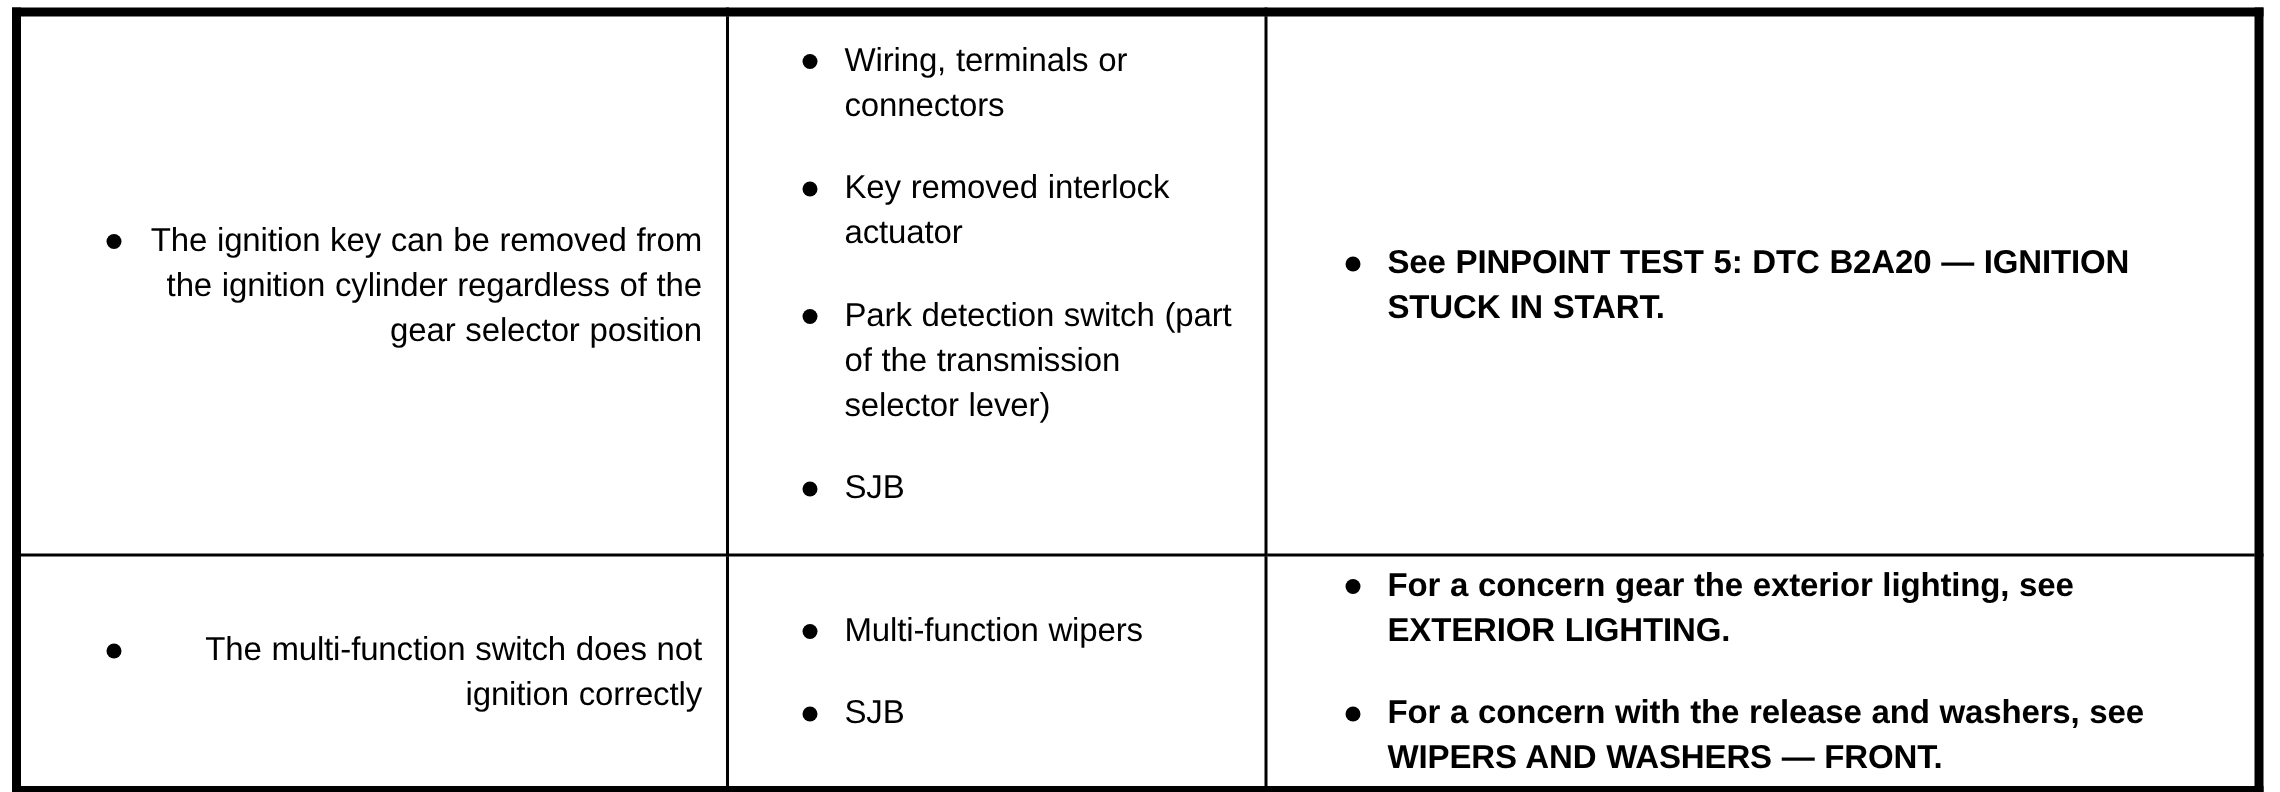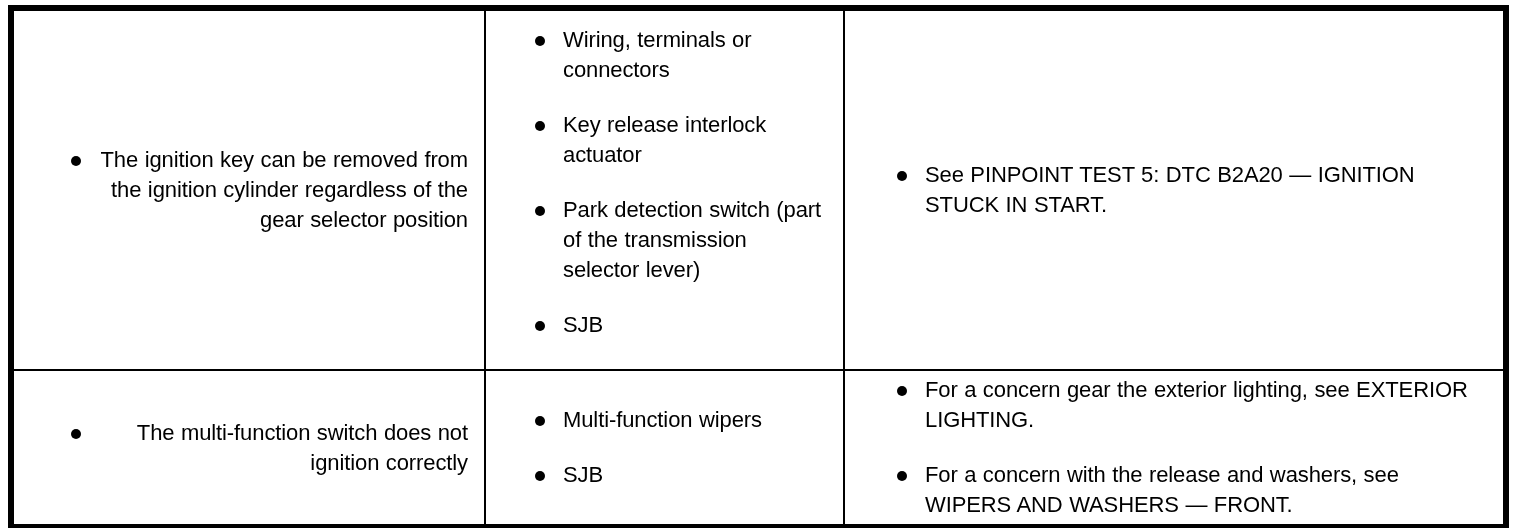--- a/index.html
+++ b/index.html
@@ -38,21 +38,21 @@
   .symptom-table td {
     border: 2px solid #000000;
     vertical-align: middle;
     padding: 0;
     background: #ffffff;
   }
 
   
   .col-condition { width: 470px; }
   .col-sources   { width: 357px; }
-  .col-actions   { width: 658px; }
+  .col-actions   { width: 658px; font-weight: bold; }
 
   .cell-inner {
     padding: 4px 10px 4px 0;
   }
 
   ul.bullets {
     list-style: none;
     margin: 0;
     padding: 0;
   }
@@ -113,21 +113,21 @@
             <ul class="bullets">
               <li>The ignition key can be removed from the ignition cylinder regardless of the gear selector position</li>
             </ul>
           </div>
         </td>
 
         <td class="col-sources cell-sources">
           <div class="cell-inner">
             <ul class="bullets">
               <li>Wiring, terminals or connectors</li>
-              <li>Key release interlock actuator</li>
+              <li>Key removed interlock actuator</li>
               <li>Park detection switch (part of the transmission selector lever)</li>
               <li>SJB</li>
             </ul>
           </div>
         </td>
 
         <td class="col-actions cell-actions">
           <div class="cell-inner">
             <ul class="bullets">
               <li>See PINPOINT TEST 5: DTC B2A20 — IGNITION STUCK IN START.</li>

